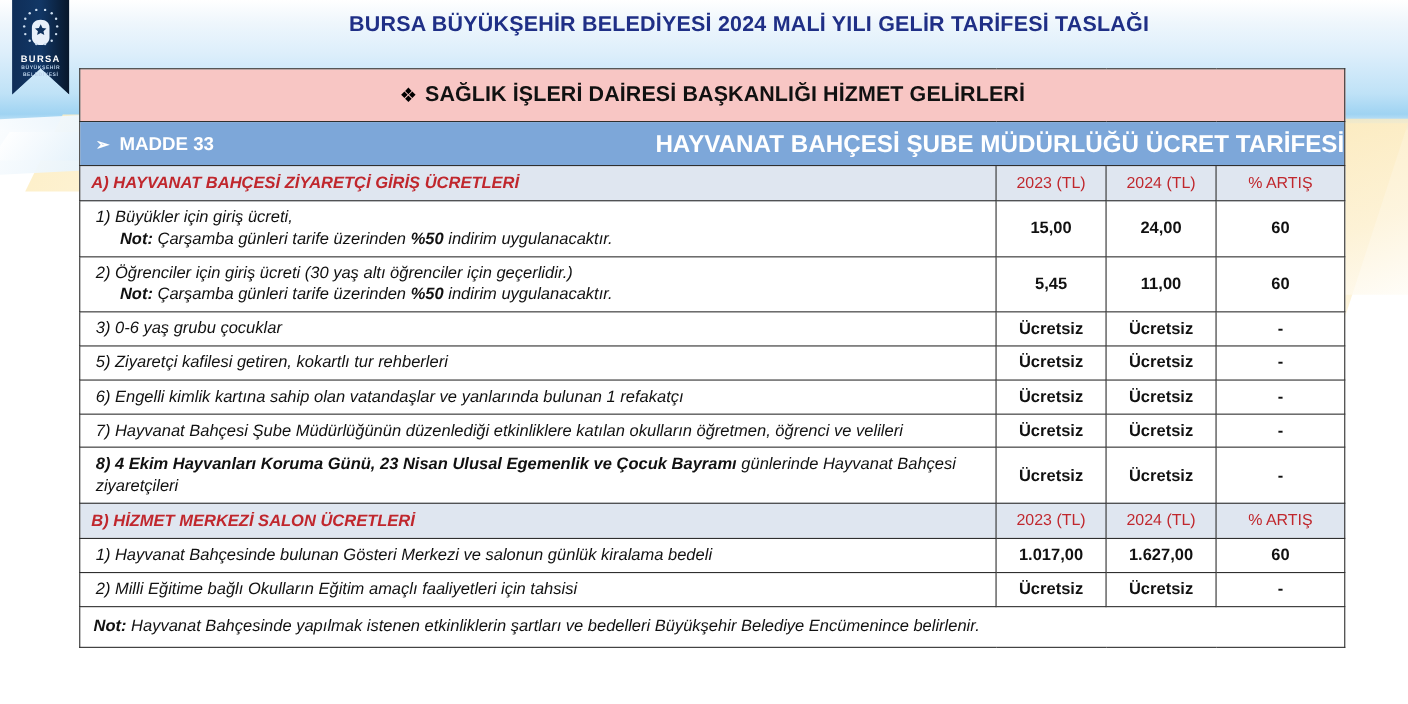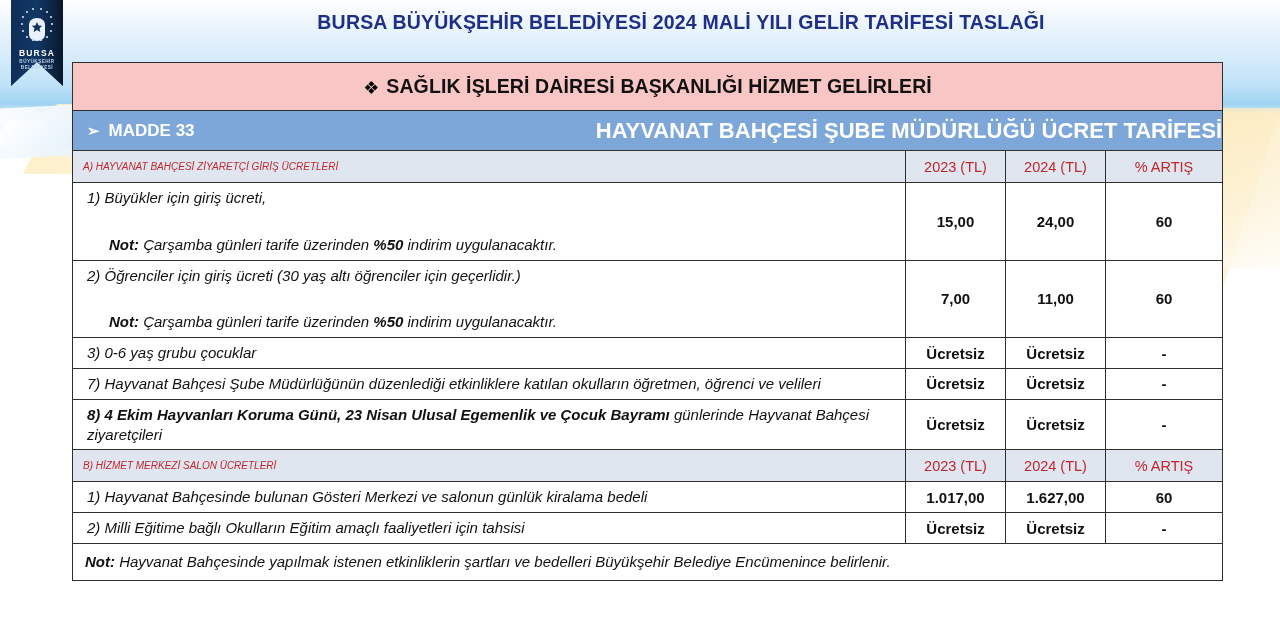--- a/index.html
+++ b/index.html
@@ -203,22 +203,22 @@
     padding-left: 24px;
   }
 
   
   .sec-row td {
     background: #dfe6f0;
     height: 31px;
   }
   .sec-title {
     padding-left: 10px;
-    font-size: 10px;
-    font-weight: normal;
+    font-size: 15px;
+    font-weight: bold;
     font-style: italic;
     color: #c0272d;
     white-space: nowrap;
   }
   .sec-col {
     text-align: center;
     font-size: 14.5px;
     font-weight: normal;
     color: #c0272d;
   }
@@ -232,21 +232,21 @@
     line-height: 1.32;
   }
   .data-row .desc b { font-weight: bold; font-style: italic; }
   .data-row .num {
     text-align: center;
     font-size: 15px;
     font-weight: bold;
     color: #111111;
     white-space: nowrap;
   }
-  .note-line { display: block; padding-left: 22px; margin-top: 27px; }
+  .note-line { display: block; padding-left: 22px; }
 
   
   .foot-row td {
     height: 36px;
     background: #ffffff;
   }
   .foot-text {
     padding-left: 12px;
     font-size: 15px;
     font-style: italic;
@@ -351,36 +351,52 @@
       <td class="num">60</td>
     </tr>
 
     <tr class="data-row">
       <td>
         <div class="desc">
           <span>2) Öğrenciler için giriş ücreti (30 yaş altı öğrenciler için geçerlidir.)</span>
           <span class="note-line"><b>Not:</b><span> Çarşamba günleri tarife üzerinden </span><b>%50</b><span> indirim uygulanacaktır.</span></span>
         </div>
       </td>
-      <td class="num">7,00</td>
+      <td class="num">5,45</td>
       <td class="num">11,00</td>
       <td class="num">60</td>
     </tr>
 
     <tr class="data-row">
       <td>
         <div class="desc">3) 0-6 yaş grubu çocuklar</div>
       </td>
       <td class="num">Ücretsiz</td>
       <td class="num">Ücretsiz</td>
       <td class="num">-</td>
     </tr>
 
 
-
+    <tr class="data-row">
+      <td>
+        <div class="desc">5) Ziyaretçi kafilesi getiren, kokartlı tur rehberleri</div>
+      </td>
+      <td class="num">Ücretsiz</td>
+      <td class="num">Ücretsiz</td>
+      <td class="num">-</td>
+    </tr>
+
+    <tr class="data-row">
+      <td>
+        <div class="desc">6) Engelli kimlik kartına sahip olan vatandaşlar ve yanlarında bulunan 1 refakatçı</div>
+      </td>
+      <td class="num">Ücretsiz</td>
+      <td class="num">Ücretsiz</td>
+      <td class="num">-</td>
+    </tr>
 
     <tr class="data-row">
       <td>
         <div class="desc">7) Hayvanat Bahçesi Şube Müdürlüğünün düzenlediği etkinliklere katılan okulların öğretmen, öğrenci ve velileri</div>
       </td>
       <td class="num">Ücretsiz</td>
       <td class="num">Ücretsiz</td>
       <td class="num">-</td>
     </tr>
 

